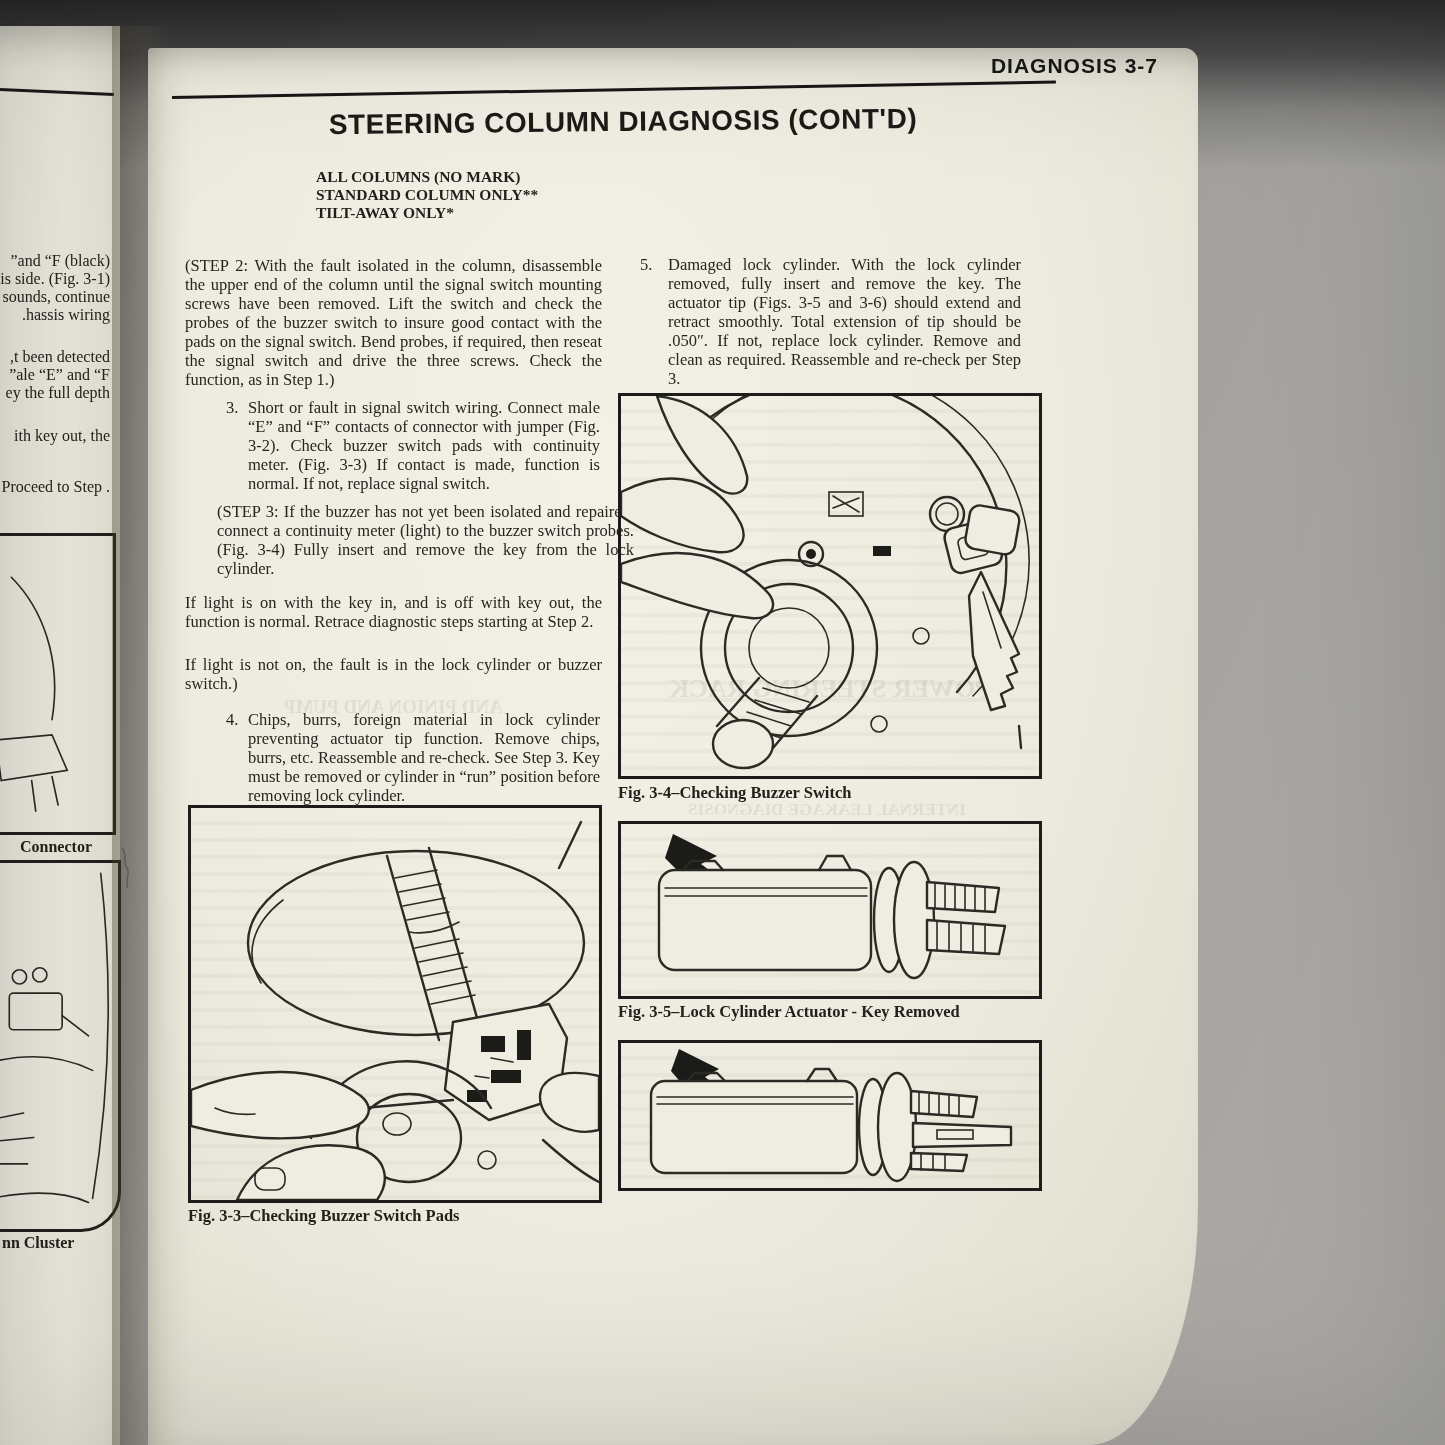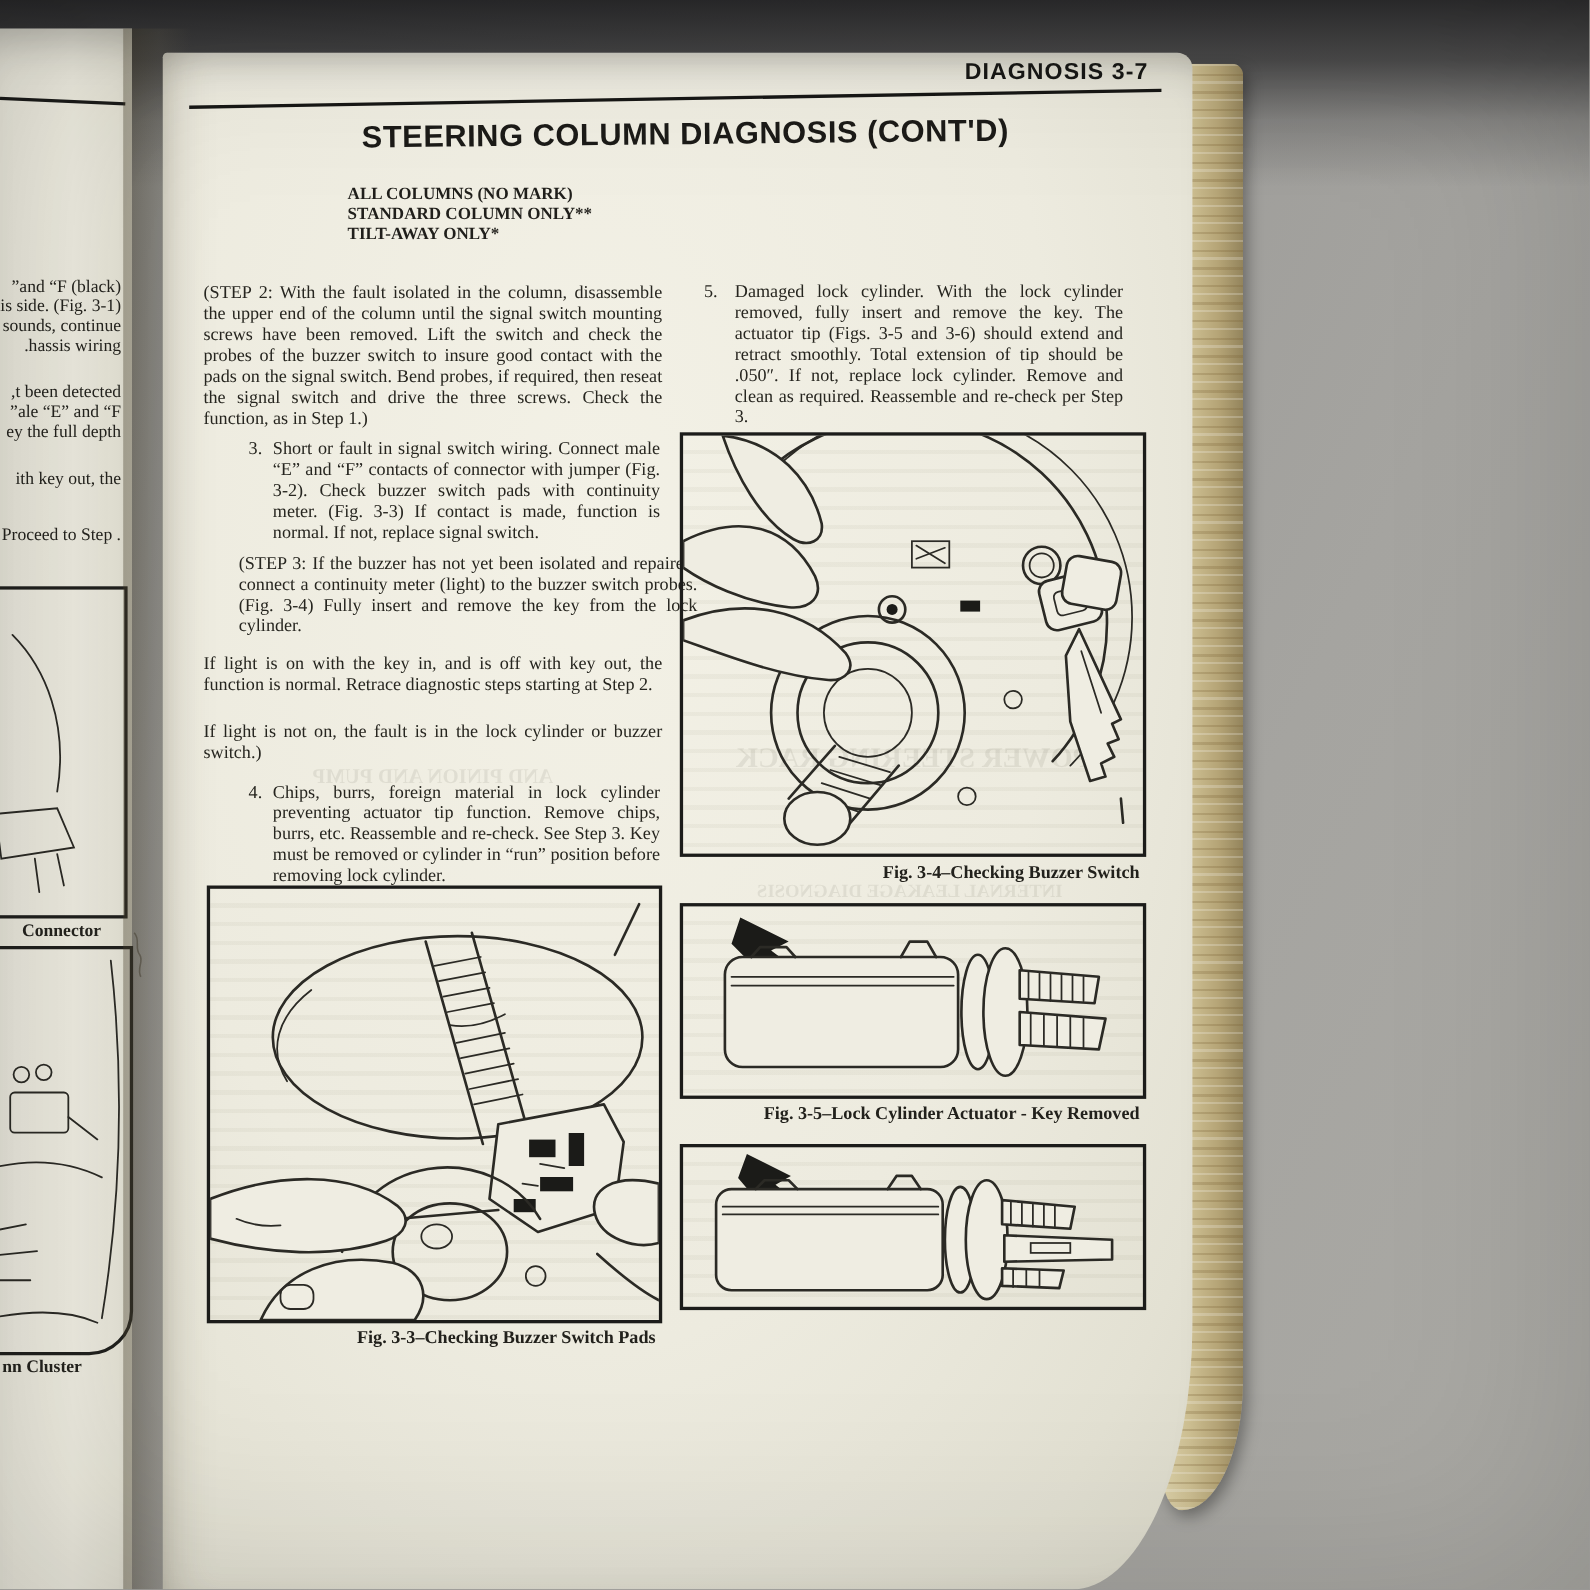--- a/index.html
+++ b/index.html
@@ -21,33 +21,33 @@
   .gutter{left:112px;top:26px;width:80px;height:1419px;
     background:linear-gradient(to right, rgba(70,62,42,.38) 0%, rgba(110,102,80,.18) 40%, rgba(0,0,0,0) 78%);}
   
   .fore-edge{left:1056px;top:58px;width:74px;height:1315px;
     background:
       repeating-linear-gradient(to bottom, rgba(255,255,255,.22) 0 2px, rgba(0,0,0,0) 2px 9px, rgba(120,95,50,.25) 9px 11px, rgba(0,0,0,0) 11px 16px),
       linear-gradient(to right,#ddd2aa 0%,#cdbf92 35%,#b5a476 70%,#93845c 100%);
     border-radius:4px 16px 90px 30px / 4px 16px 190px 60px;
     box-shadow:4px 6px 14px rgba(0,0,0,.35);}
   
-  .right-page{left:148px;top:48px;width:936px;height:1397px;
+  .right-page{left:148px;top:48px;width:1050px;height:1397px;
     background:radial-gradient(ellipse at 42% 30%, #f3f1e6 0%, #edebdf 55%, #e3e1d3 85%, #dbd9ca 100%);
     border-radius:4px 14px 0 0;border-bottom-right-radius:110px 240px;
     box-shadow:inset 0 30px 35px -25px rgba(0,0,0,.22), inset 28px 0 45px -30px rgba(70,60,40,.35);}
   .header-label{font-family:"Liberation Sans",sans-serif;font-weight:bold;font-size:21px;letter-spacing:1px;color:#171715;}
   .header-rule{height:3px;background:#171715;transform:rotate(-1deg);transform-origin:left center;}
   .title{font-family:"Liberation Sans",sans-serif;font-weight:bold;font-size:28px;letter-spacing:.5px;text-align:center;color:#1c1b18;transform:rotate(-.6deg);}
   .keylist{font-weight:bold;font-size:15.5px;line-height:18px;color:#201f1b;}
   .para{font-size:16.5px;line-height:19px;text-align:justify;color:#26251f;}
   .num{font-size:16.5px;line-height:19px;color:#26251f;}
   .figbox{border:3px solid #1c1c1a;background:rgba(255,255,255,.05);}
   .ghostlines{background:repeating-linear-gradient(to bottom, rgba(0,0,0,0) 0 13px, rgba(95,92,60,.05) 13px 17px);}
-  .figcap{font-weight:bold;font-size:16.5px;text-align:right;color:#22211c;}
+  .figcap{font-weight:bold;font-size:16.5px;text-align:left;color:#22211c;}
   .ghost{transform:scaleX(-1);font-weight:bold;text-align:center;color:#3c3a28;opacity:.085;white-space:nowrap;overflow:hidden;}
   svg{display:block;}
   .ink{stroke:#2b2a25;fill:none;stroke-width:2.4;stroke-linecap:round;stroke-linejoin:round;}
   .ink-thin{stroke:#2b2a25;fill:none;stroke-width:1.6;stroke-linecap:round;}
   .paperfill{fill:#efede2;stroke:#2b2a25;stroke-width:2.4;stroke-linejoin:round;}
   .blk{fill:#1b1b18;stroke:none;}
 </style>
 </head>
 <body>
 

